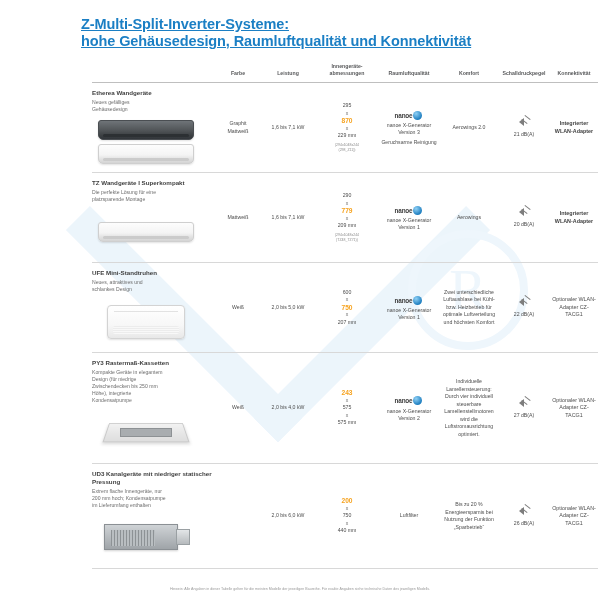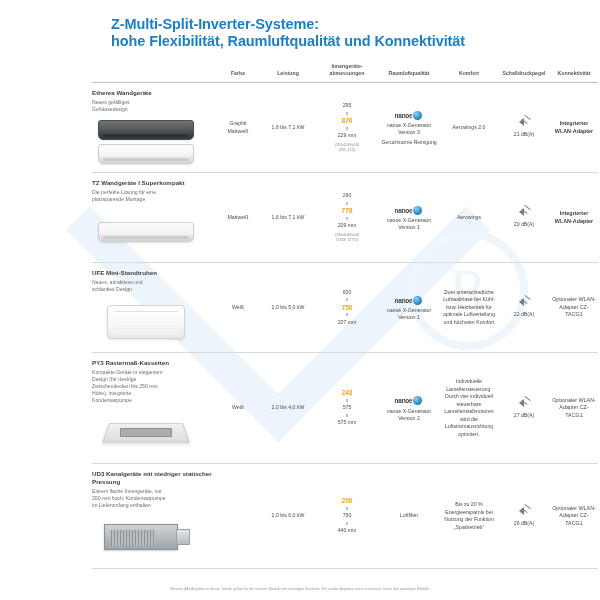--- a/index.html
+++ b/index.html
@@ -45,26 +45,27 @@
     text-align:center;
     font-size:56px;
     color:#eef6fc;
     font-family:"Liberation Serif", serif;
   }
 
   .page { position:relative; z-index:1; width:600px; height:600px; }
 
   h1.title {
     margin:0;
-    padding:16px 0 2px 111px;
+    padding:16px 0 2px 81px;
     color:#1b7fc4;
     font-size:14.5px;
     line-height:17px;
     font-weight:bold;
     letter-spacing:-0.1px;
+    text-decoration:underline;
   }
   h1.title .l2 { display:block; }
 
   table.spec {
     width:506px;
     margin:11px 0 0 92px;
     border-collapse:collapse;
     table-layout:fixed;
   }
   table.spec col.c-prod { width:124px; }
@@ -305,21 +306,21 @@
 
 <div class="watermark">
   <div class="wm-arrow"></div>
   <div class="wm-circle"></div>
 </div>
 
 <div class="page">
 
   <h1 class="title">
     <span>Z-Multi-Split-Inverter-Systeme:</span>
-    <span class="l2">hohe Flexibilität, Raumluftqualität und Konnektivität</span>
+    <span class="l2">hohe Gehäusedesign, Raumluftqualität und Konnektivität</span>
   </h1>
 
   <table class="spec">
     <colgroup>
       <col class="c-prod">
         <col class="c-color">
         <col class="c-power">
         <col class="c-dims">
       <col class="c-air">
         <col class="c-comf">

